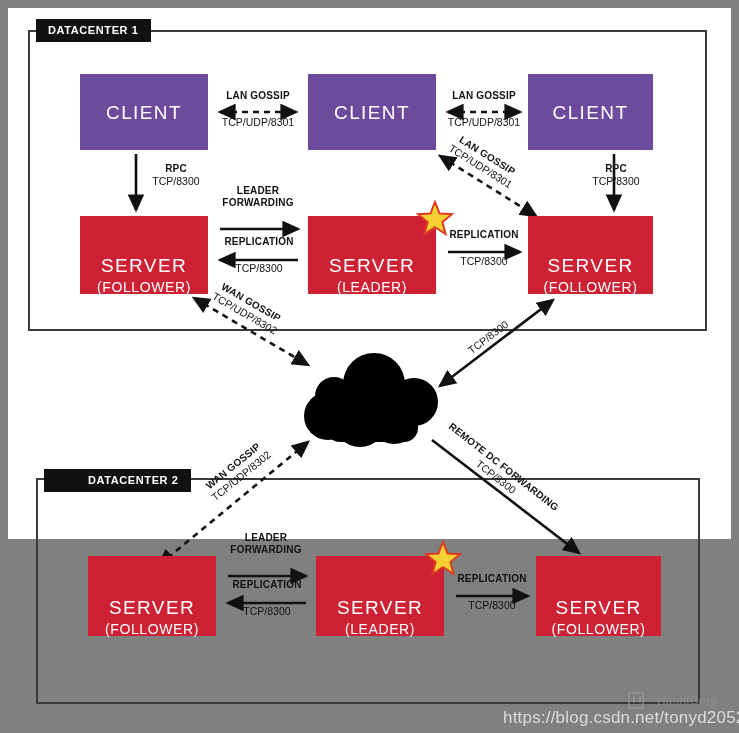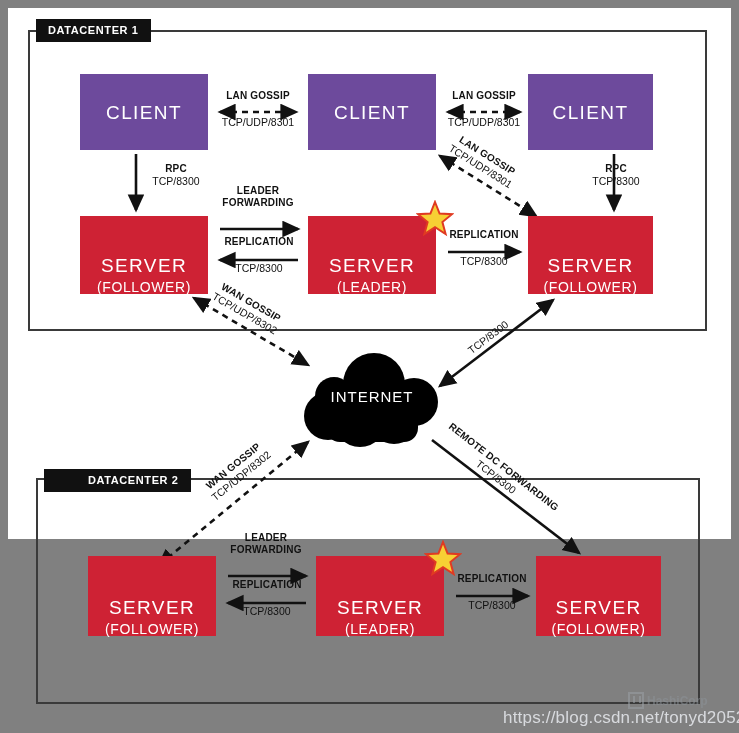--- a/index.html
+++ b/index.html
@@ -133,21 +133,21 @@
     letter-spacing:1px;
     z-index:6;
   }
 
   
   #hashicorp-logo{
     position:absolute;
     left:620px; top:684px;
     display:flex;
     align-items:center;
-    gap:3px;
+    gap:13px;
     z-index:8;
     opacity:.55;
   }
   #hashicorp-logo .mark{
     width:12px;height:13px;
     border:2px solid #9aa0a6;
     position:relative;
   }
   #hashicorp-logo .mark:after{
     content:"";
@@ -271,21 +271,20 @@
     <g fill="#000000">
       <circle cx="76" cy="34" r="31"></circle>
       <circle cx="36" cy="46" r="19"></circle>
       <circle cx="116" cy="52" r="24"></circle>
       <circle cx="30" cy="66" r="24"></circle>
       <circle cx="62" cy="70" r="27"></circle>
       <circle cx="96" cy="70" r="24"></circle>
       <rect x="28" y="60" width="92" height="32" rx="14"></rect>
     </g>
   </svg>
-  <div id="internet-label">INTERNET</div>
 
   <div class="elabel" style="left:206px;top:82px;width:88px;">
     <span class="l1">LAN GOSSIP</span>
     <span class="l2" style="margin-top:14px;">TCP/UDP/8301</span>
   </div>
   <div class="elabel" style="left:432px;top:82px;width:88px;">
     <span class="l1">LAN GOSSIP</span>
     <span class="l2" style="margin-top:14px;">TCP/UDP/8301</span>
   </div>
 

